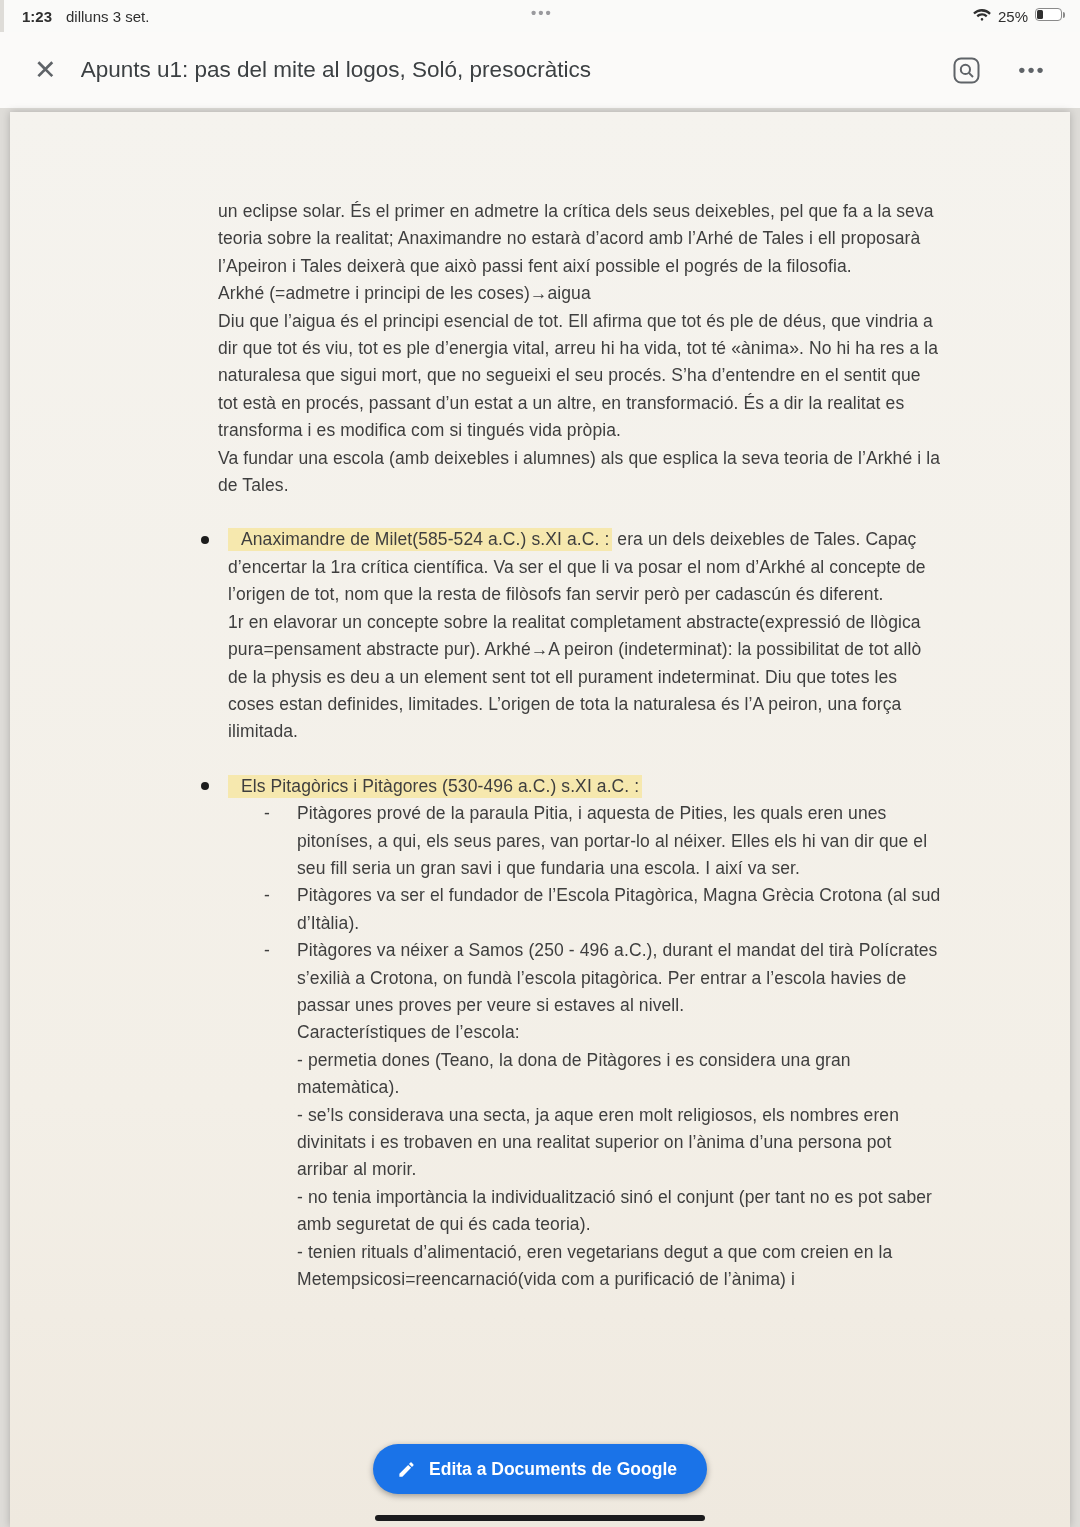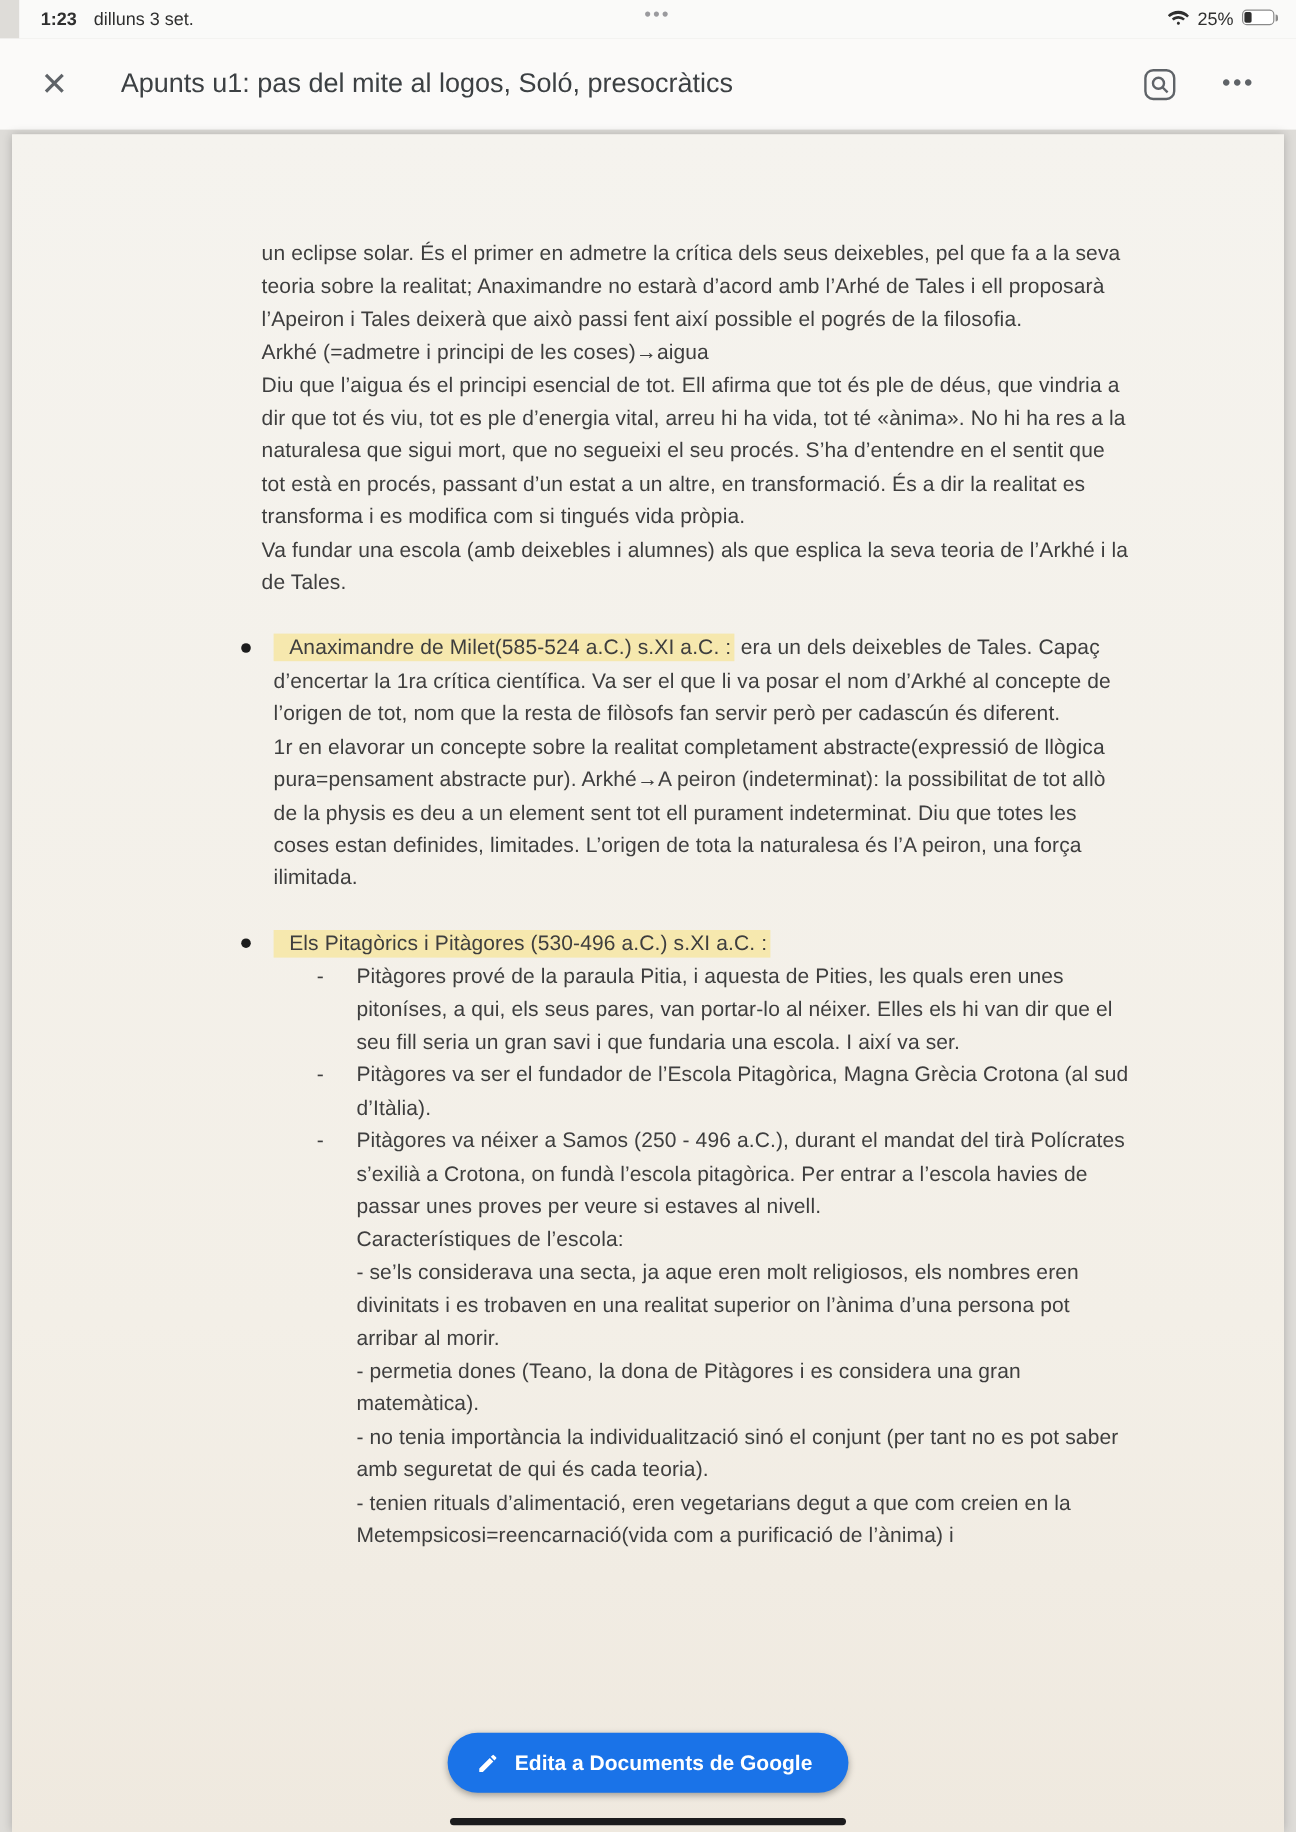--- a/index.html
+++ b/index.html
@@ -9,21 +9,21 @@
     width: 1080px;
     height: 1527px;
     margin: 0 auto;
     overflow: hidden;
     background: #dedcd8;
     font-family: "Liberation Sans", sans-serif;
   }
 
   
   .status-bar {
-    position: absolute; top: 0; left: 16px; right: 0; height: 32px;
+    position: absolute; top: 0; left: 4px; right: 0; height: 32px;
     background: #fafaf9;
     display: flex; align-items: center; justify-content: space-between;
     padding: 0 18px;
     font-size: 15px; color: #2f2f2f;
   }
   .sb-left { display: flex; gap: 14px; align-items: center; }
   .sb-time { font-weight: 700; }
   .sb-center { position: absolute; left: 50%; top: 4px; transform: translateX(-50%);
     color: #9a9a9e; font-size: 15px; letter-spacing: 2px; font-weight: 700; }
   .sb-right { display: flex; align-items: flex-start; gap: 7px; }
@@ -42,21 +42,21 @@
     background: #fbfaf9;
     display: flex; align-items: center;
     padding: 0 30px;
   }
   .close-btn {
     background: none; border: none; cursor: pointer;
     font-size: 27px; color: #5f6368; line-height: 1; padding: 4px;
     font-family: "Liberation Sans", sans-serif;
   }
   .doc-title {
-    margin-left: 40px;
+    margin-left: 20px;
     font-size: 22.5px; color: #3c4043;
     white-space: nowrap; overflow: hidden; text-overflow: ellipsis;
     max-width: 760px;
   }
   .toolbar-right { margin-left: auto; display: flex; align-items: center; gap: 30px; }
   .icon-btn { background: none; border: none; cursor: pointer; padding: 4px; color: #5f6368; }
   .find-icon svg { display: block; width: 29px; height: 29px; stroke: #5f6368; fill: none; stroke-width: 2; }
   .more-btn { font-size: 19px; color: #5f6368; letter-spacing: 2.5px; font-weight: 700; font-family: "Liberation Sans", sans-serif; }
 
   
@@ -185,22 +185,22 @@
           <div class="sub-text">
             <p>Pitàgores va ser el fundador de l’Escola Pitagòrica, Magna Grècia Crotona (al sud d’Itàlia).</p>
           </div>
         </div>
 
         <div class="sub">
           <span class="sub-dash">-</span>
           <div class="sub-text">
             <p>Pitàgores va néixer a Samos (250 - 496 a.C.), durant el mandat del tirà Polícrates s’exilià a Crotona, on fundà l’escola pitagòrica. Per entrar a l’escola havies de passar unes proves per veure si estaves al nivell.</p>
             <p>Característiques de l’escola:</p>
+            <p>- permetia dones (Teano, la dona de Pitàgores i es considera  una gran matemàtica).</p>
             <p>- se’ls considerava una secta, ja aque eren molt religiosos, els nombres eren divinitats i es trobaven en una realitat superior on l’ànima d’una persona pot arribar al morir.</p>
-            <p>- permetia dones (Teano, la dona de Pitàgores i es considera  una gran matemàtica).</p>
             <p>- no tenia importància la individualització sinó el conjunt (per tant no es pot saber amb seguretat de qui és cada teoria).</p>
             <p>- tenien rituals d’alimentació, eren vegetarians degut a que com creien en la Metempsicosi=reencarnació(vida com a purificació de l’ànima) i</p>
           </div>
         </div>
       </div>
 
     </div>
   </div>
 
   <button class="edit-btn">

